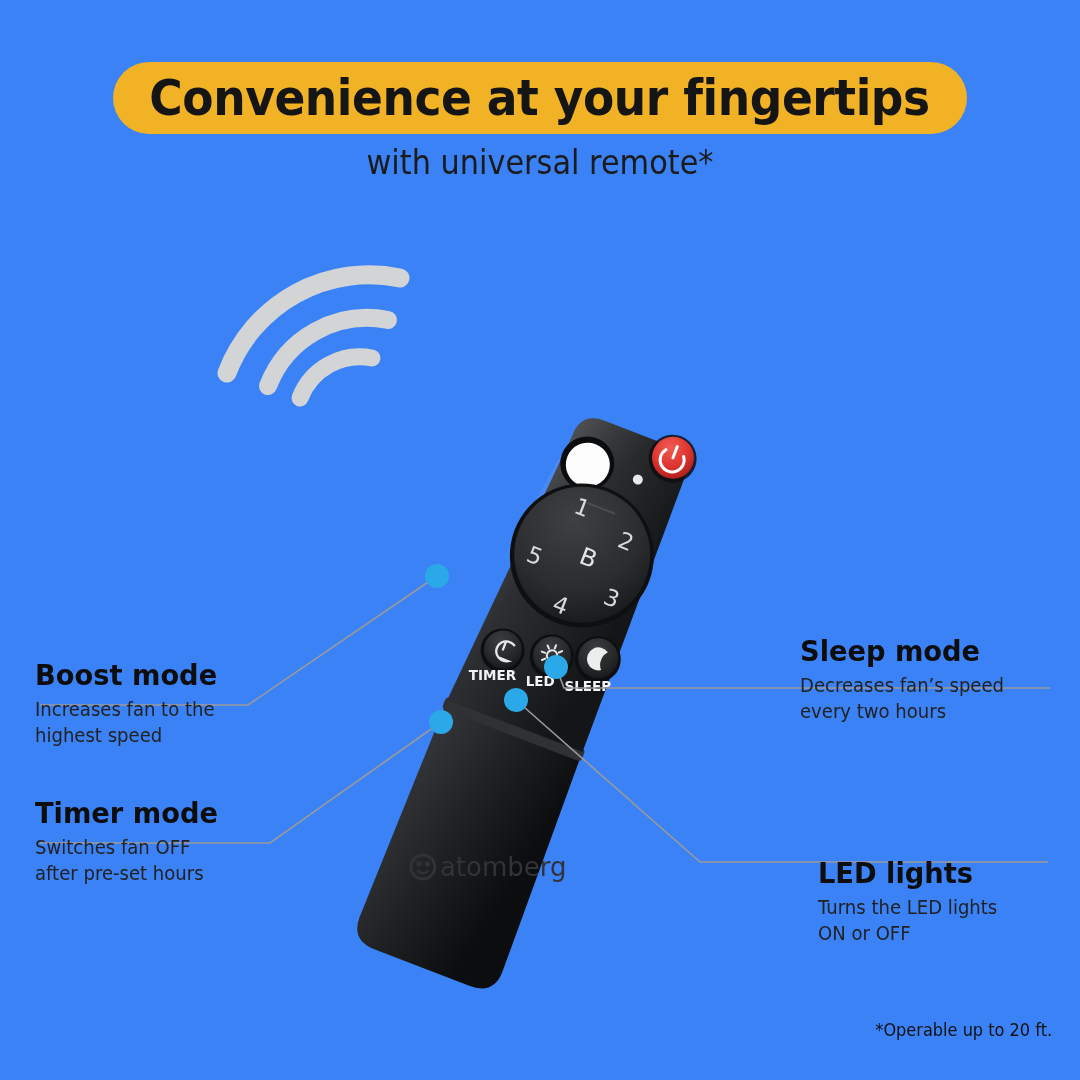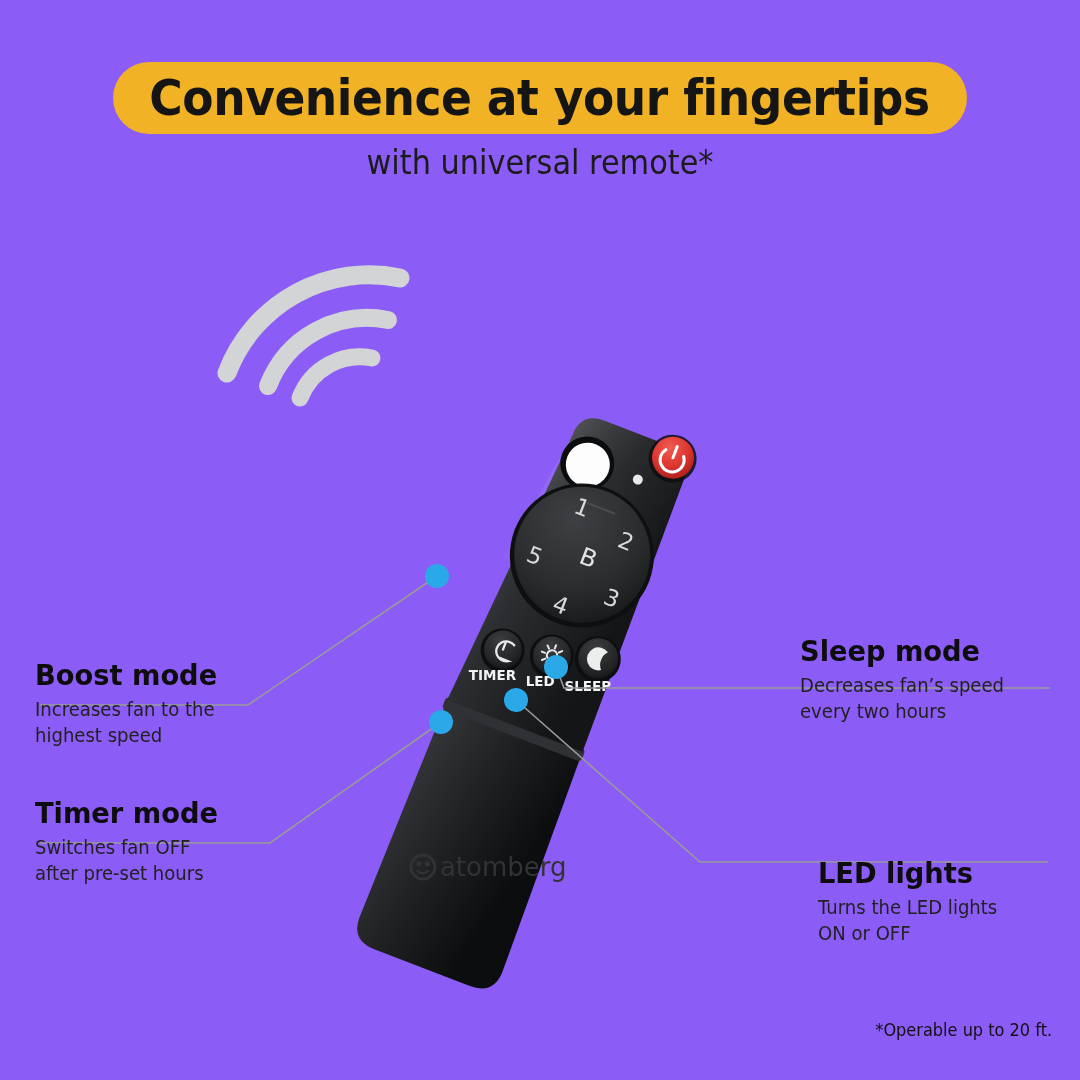--- a/index.html
+++ b/index.html
@@ -2,21 +2,21 @@
 <html><head>
 <meta charset="utf-8">
 <style>
   * { margin:0; padding:0; box-sizing:border-box; }
   html, body {
     width:1080px; height:1080px;
     background:#fefefe;
     font-family:"Liberation Sans", sans-serif;
     overflow:hidden;
   }
-  #stage { position:relative; width:1080px; height:1080px; background:#8b5cf6; }
+  #stage { position:relative; width:1080px; height:1080px; background:#3b82f6; }
 
   
   .banner {
     position:absolute; left:113px; top:62px;
     width:854px; height:72px;
     background:#F2B226;
     border-radius:36px;
     display:flex; align-items:center; justify-content:center;
   }
   .banner-title {

